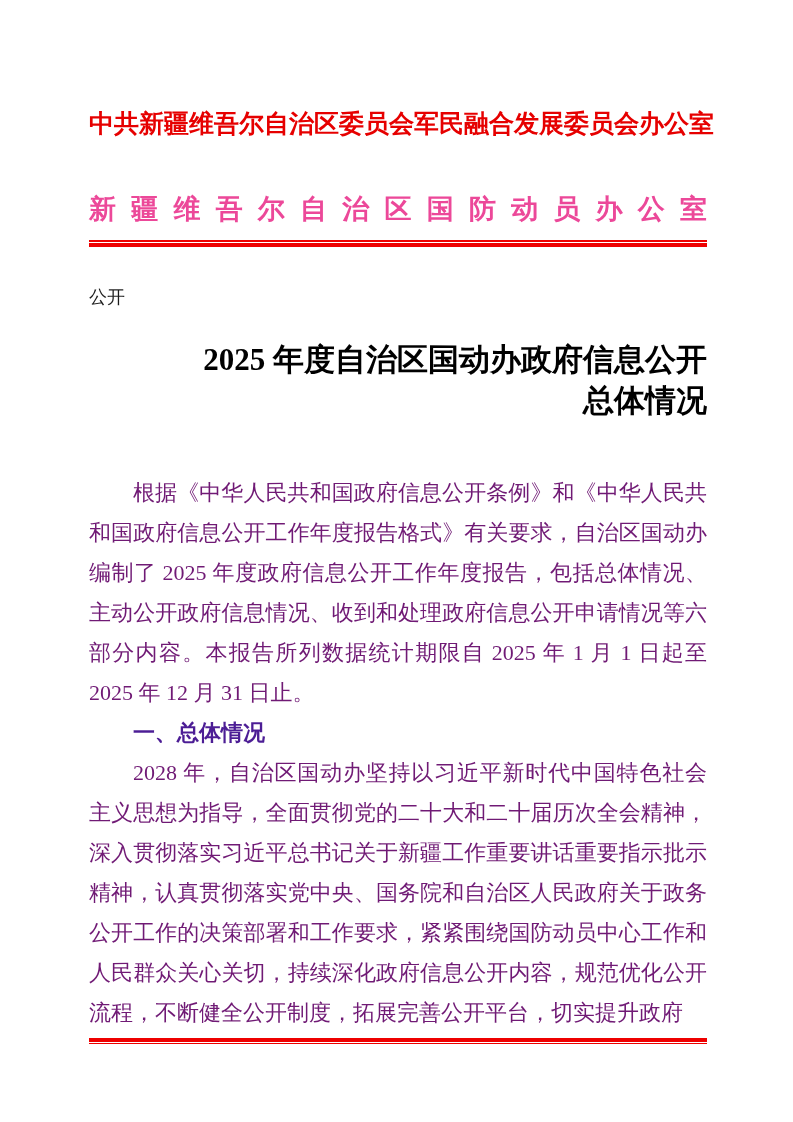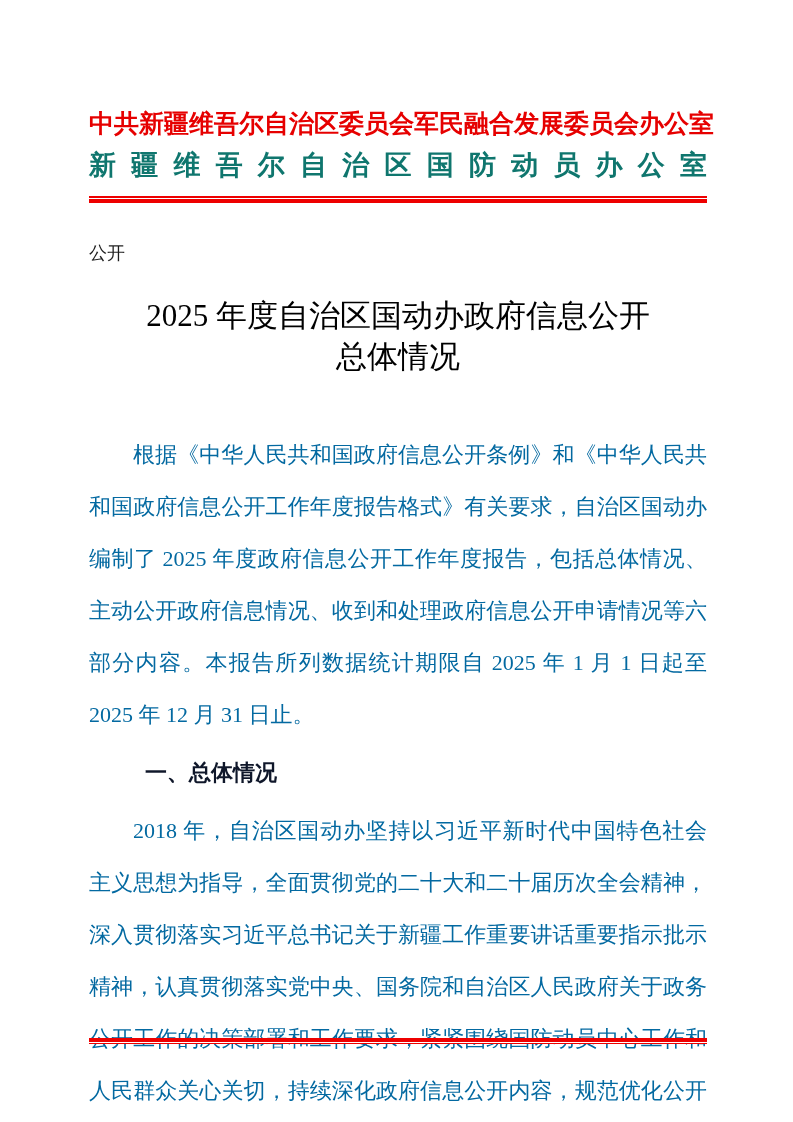--- a/index.html
+++ b/index.html
@@ -27,27 +27,28 @@
   .org-line1 {
     color: #e60000;
     font-weight: bold;
     font-size: 25px;
     line-height: 40px;
     white-space: nowrap;
     text-align: justify;
     text-align-last: justify;
   }
   .org-line2 {
-    color: #0f766e;
+    color: #ec4899;
     font-weight: bold;
     font-size: 27px;
     line-height: 43px;
     white-space: nowrap;
     text-align: justify;
     text-align-last: justify;
+    margin-top: 44px;
   }
   
   .rule-top { margin-top: 9px; }
   .rule-top .thin  { height: 2px; background: #ee0000; }
   .rule-top .gap   { height: 1px; background: #ffffff; }
   .rule-top .thick { height: 4px; background: #ee0000; }
   .rule-bottom {
     position: absolute;
     left: 89px;
     right: 86px;
@@ -60,43 +61,43 @@
   .classification {
     margin-top: 37px;
     font-family: "Liberation Sans", "DejaVu Sans", sans-serif;
     font-size: 18px;
     line-height: 26px;
     color: #1c1c1c;
   }
   
   .doc-title {
     margin: 29px 0 0 0;
-    text-align: center;
-    font-weight: normal;
+    text-align: right;
+    font-weight: bold;
     font-size: 31px;
     line-height: 41px;
     color: #000000;
   }
   
   .body-para {
     margin: 0;
     font-size: 22px;
-    line-height: 52px;
-    color: #0369a1;
+    line-height: 40px;
+    color: #701a75;
     text-align: justify;
     text-indent: 2em;
   }
   .body-para.first { margin-top: 52px; }
   .section-heading {
-    margin: 12px;
+    margin: 0;
     font-family: "Liberation Sans", "DejaVu Sans", sans-serif;
     font-weight: 600;
     font-size: 22px;
     line-height: 40px;
-    color: #0f172a;
+    color: #4c1d95;
     text-align: justify;
     text-indent: 2em;
   }
 </style>
 </head>
 <body>
 
 <div class="page">
   <div class="content">
 
@@ -115,21 +116,21 @@
 
     <h1 class="doc-title">
       <span>2025 年度自治区国动办政府信息公开</span><br>
       <span>总体情况</span>
     </h1>
 
     <p class="body-para first">根据《中华人民共和国政府信息公开条例》和《中华人民共和国政府信息公开工作年度报告格式》有关要求，自治区国动办编制了 2025 年度政府信息公开工作年度报告，包括总体情况、主动公开政府信息情况、收到和处理政府信息公开申请情况等六部分内容。本报告所列数据统计期限自 2025 年 1 月 1 日起至 2025 年 12 月 31 日止。</p>
 
     <h2 class="section-heading">一、总体情况</h2>
 
-    <p class="body-para">2018 年，自治区国动办坚持以习近平新时代中国特色社会主义思想为指导，全面贯彻党的二十大和二十届历次全会精神，深入贯彻落实习近平总书记关于新疆工作重要讲话重要指示批示精神，认真贯彻落实党中央、国务院和自治区人民政府关于政务公开工作的决策部署和工作要求，紧紧围绕国防动员中心工作和人民群众关心关切，持续深化政府信息公开内容，规范优化公开流程，不断健全公开制度，拓展完善公开平台，切实提升政府</p>
+    <p class="body-para">2028 年，自治区国动办坚持以习近平新时代中国特色社会主义思想为指导，全面贯彻党的二十大和二十届历次全会精神，深入贯彻落实习近平总书记关于新疆工作重要讲话重要指示批示精神，认真贯彻落实党中央、国务院和自治区人民政府关于政务公开工作的决策部署和工作要求，紧紧围绕国防动员中心工作和人民群众关心关切，持续深化政府信息公开内容，规范优化公开流程，不断健全公开制度，拓展完善公开平台，切实提升政府</p>
 
   </div>
 
   <div class="rule-bottom">
     <div class="thick"></div>
     <div class="gap"></div>
     <div class="thin"></div>
   </div>
 </div>
 

